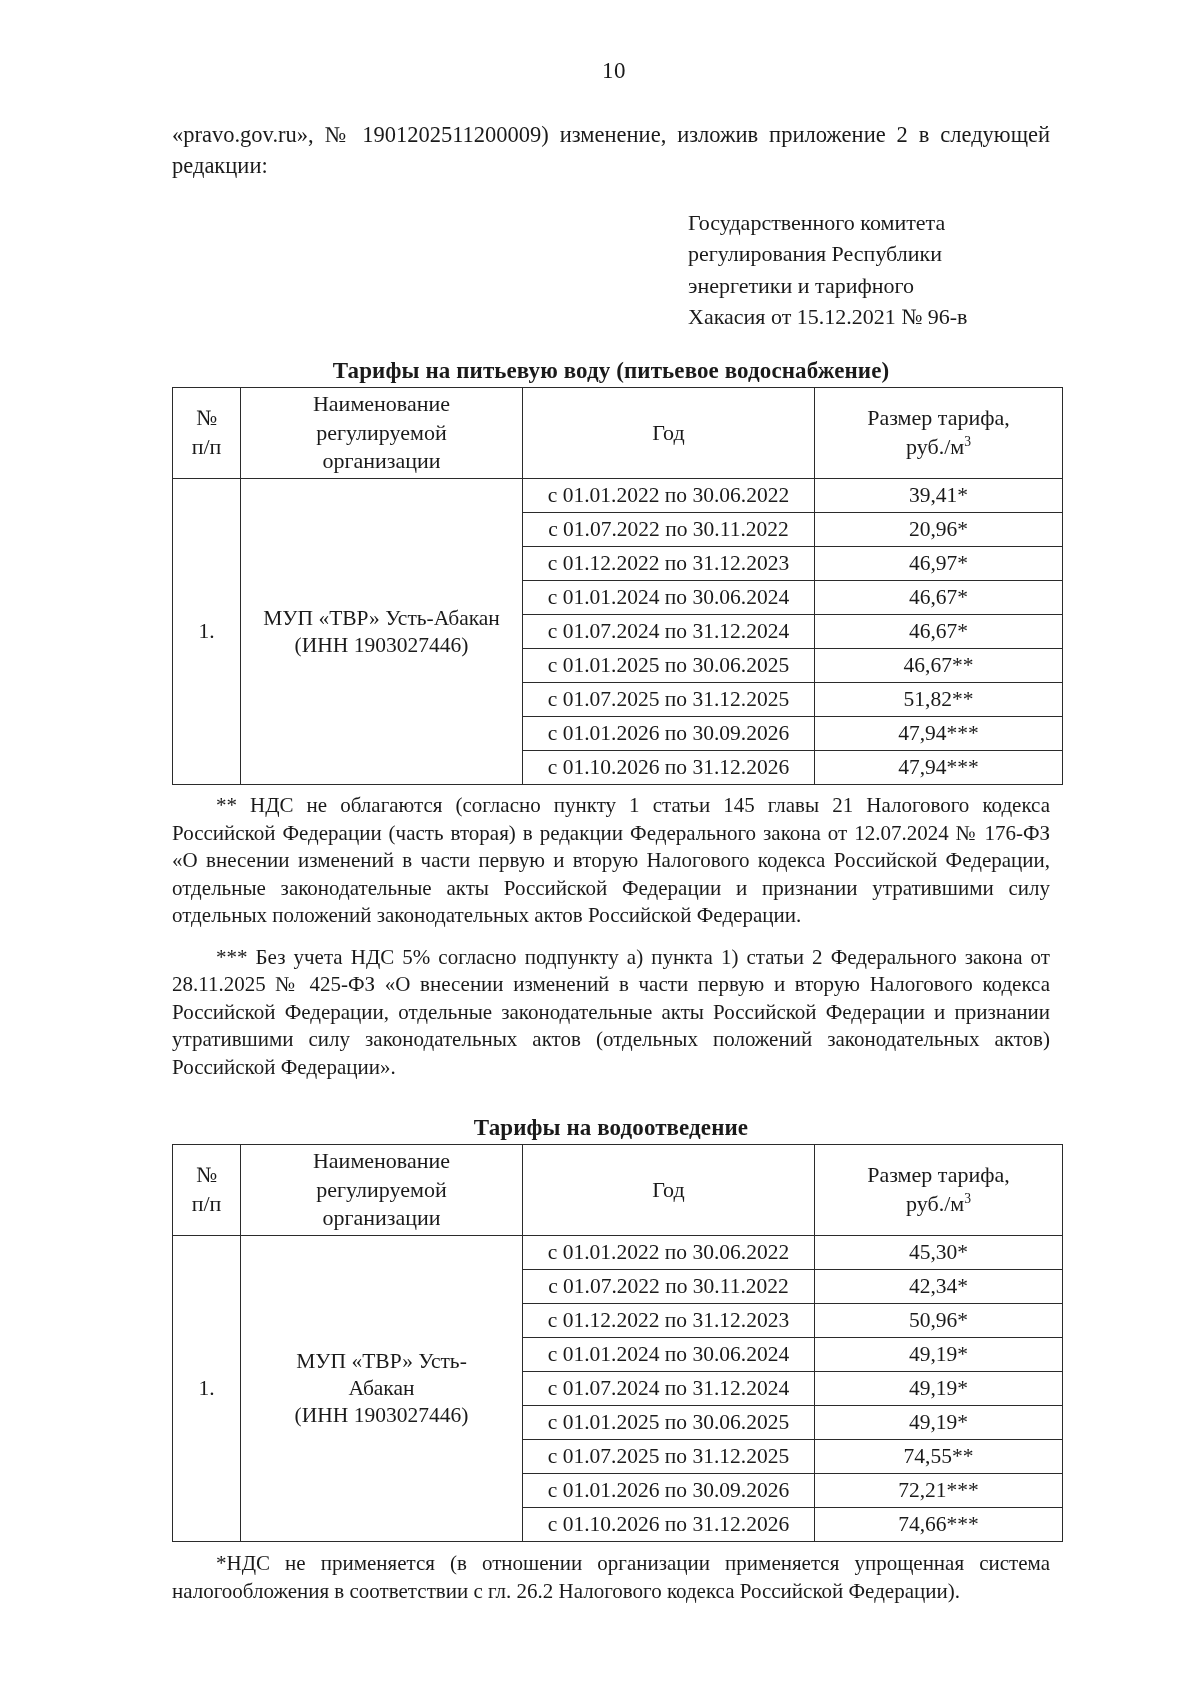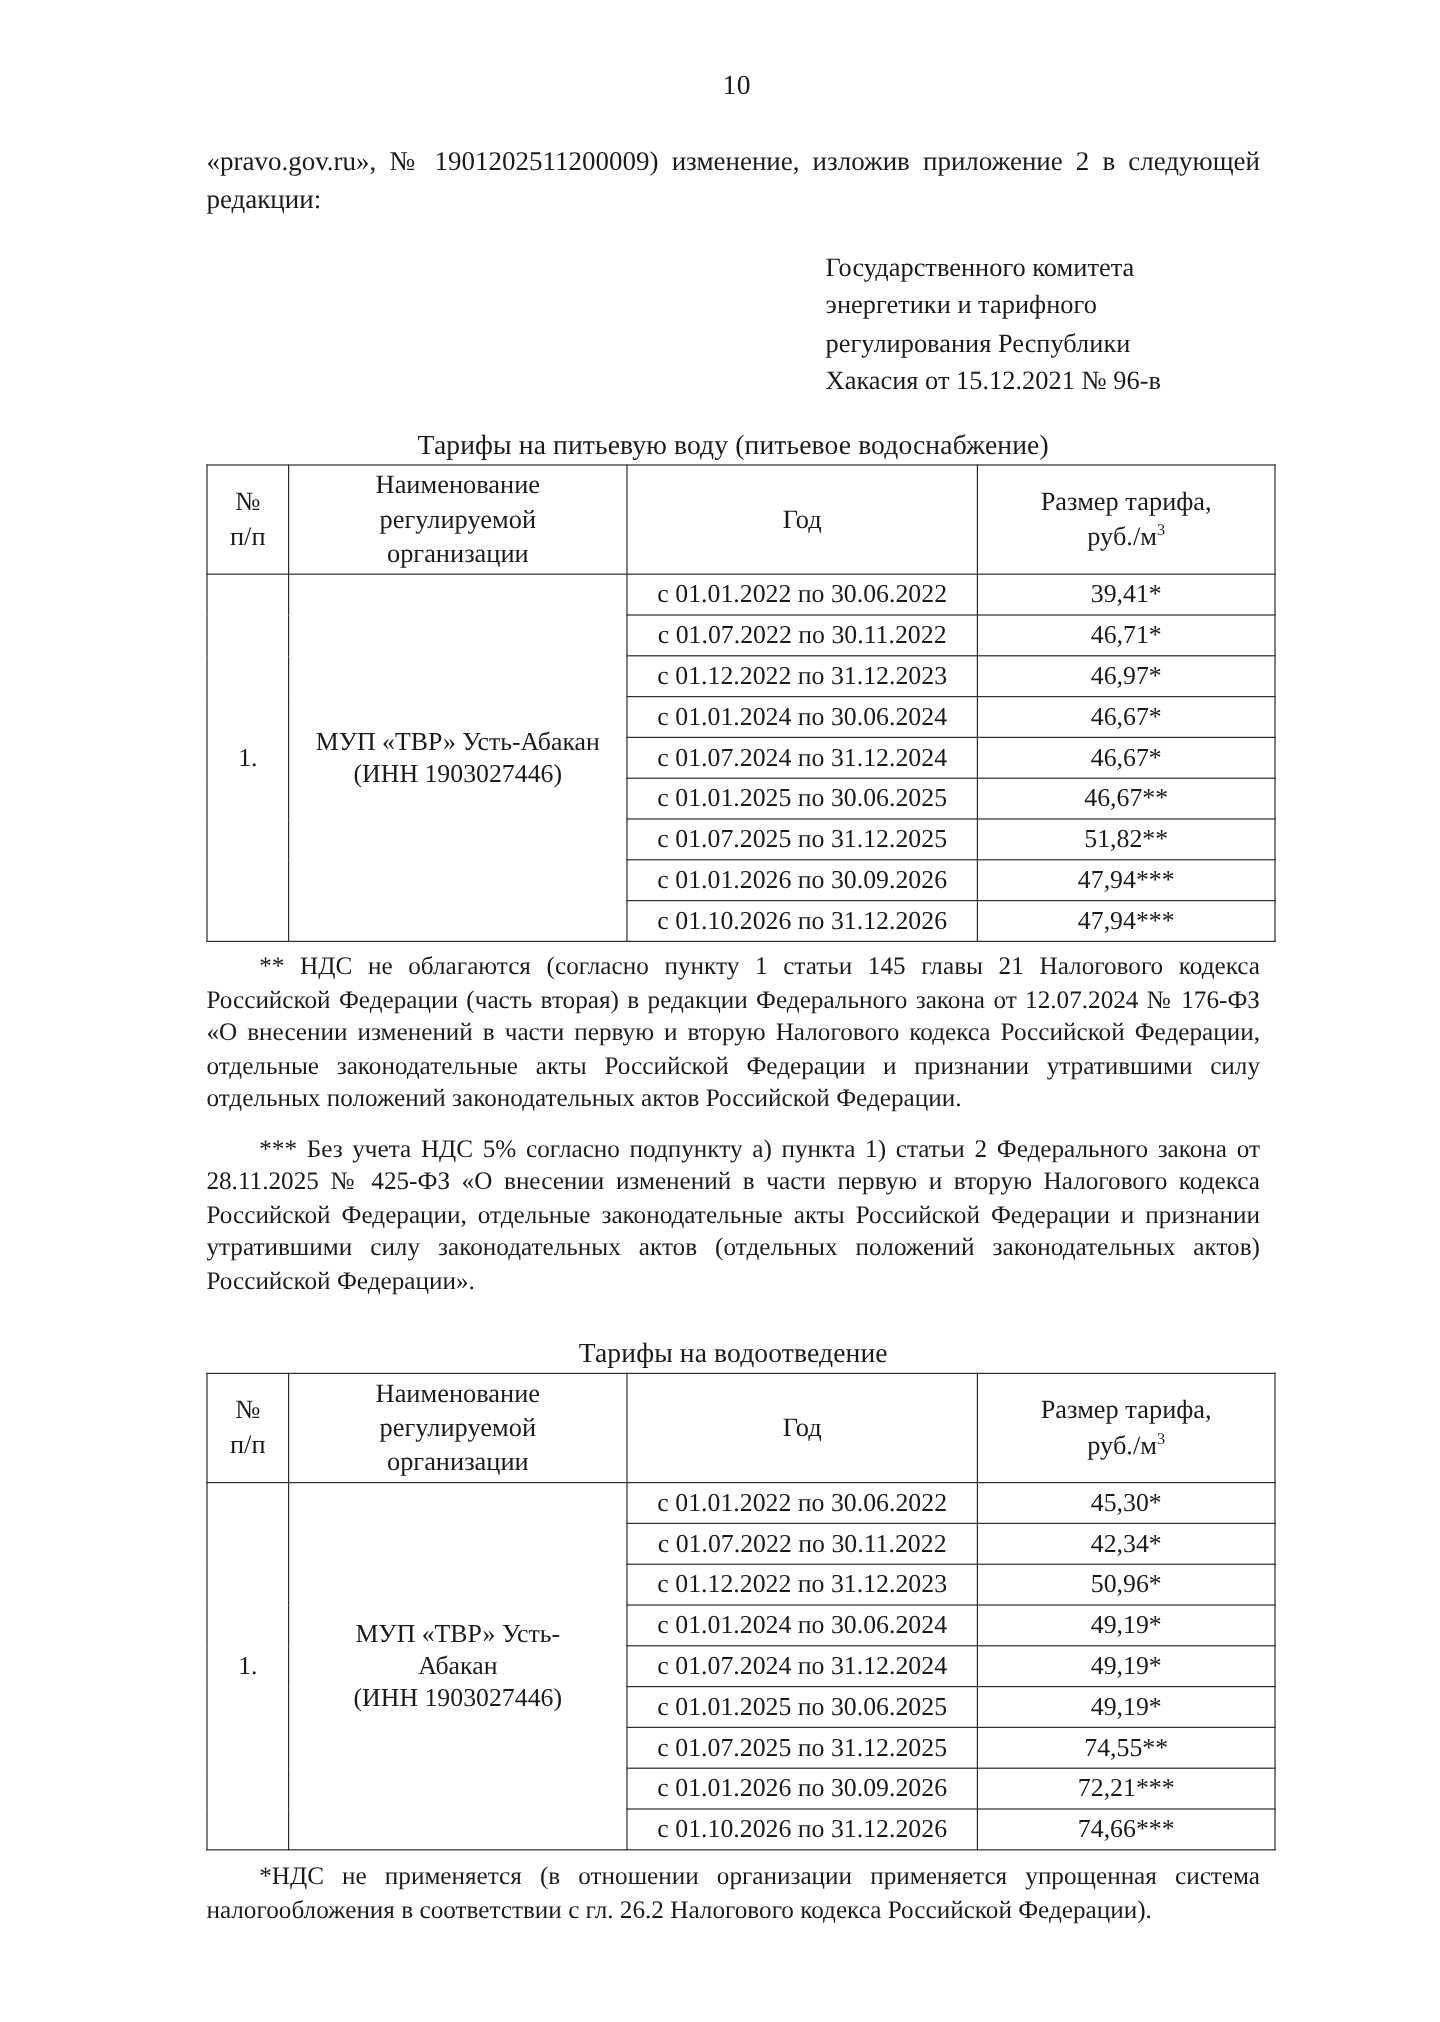--- a/index.html
+++ b/index.html
@@ -43,21 +43,21 @@
     margin-top: 26px;
     margin-left: 516px;
     font-size: 22px;
     line-height: 1.42;
   }
   .appendix-block .ln {
     white-space: nowrap;
   }
   .table-title {
     text-align: center;
-    font-weight: normal;
+    font-weight: bold;
     font-size: 23px;
     margin-top: 26px;
     margin-bottom: 3px;
     letter-spacing: 0.1px;
   }
   .table-title.second {
     margin-top: 34px;
   }
   table.tariff {
     border-collapse: collapse;
@@ -117,22 +117,22 @@
 <div class="page">
 
   <div class="page-number">10</div>
 
   <div class="content">
 
     <p class="intro-para">«pravo.gov.ru», № 1901202511200009) изменение, изложив приложение 2 в следующей редакции:</p>
 
     <div class="appendix-block">
       <div class="ln">Государственного комитета</div>
+      <div class="ln">регулирования Республики</div>
       <div class="ln">энергетики и тарифного</div>
-      <div class="ln">регулирования Республики</div>
       <div class="ln">Хакасия от 15.12.2021  № 96-в</div>
     </div>
 
     <div class="table-title">Тарифы на питьевую воду (питьевое водоснабжение)</div>
 
     <table class="tariff">
       <colgroup>
         <col class="col-num">
           <col class="col-org">
           <col class="col-year">
@@ -161,21 +161,21 @@
           <td rowspan="9">1.</td>
           <td rowspan="9" class="org-cell">
             <span class="two-line">МУП «ТВР» Усть-Абакан</span>
             <span class="two-line">(ИНН 1903027446)</span>
           </td>
           <td>с 01.01.2022 по 30.06.2022</td>
           <td>39,41*</td>
         </tr>
         <tr>
           <td>с 01.07.2022 по 30.11.2022</td>
-          <td>46,71*</td>
+          <td>20,96*</td>
         </tr>
         <tr>
           <td>с 01.12.2022 по 31.12.2023</td>
           <td>46,97*</td>
         </tr>
         <tr>
           <td>с 01.01.2024 по 30.06.2024</td>
           <td>46,67*</td>
         </tr>
         <tr>

